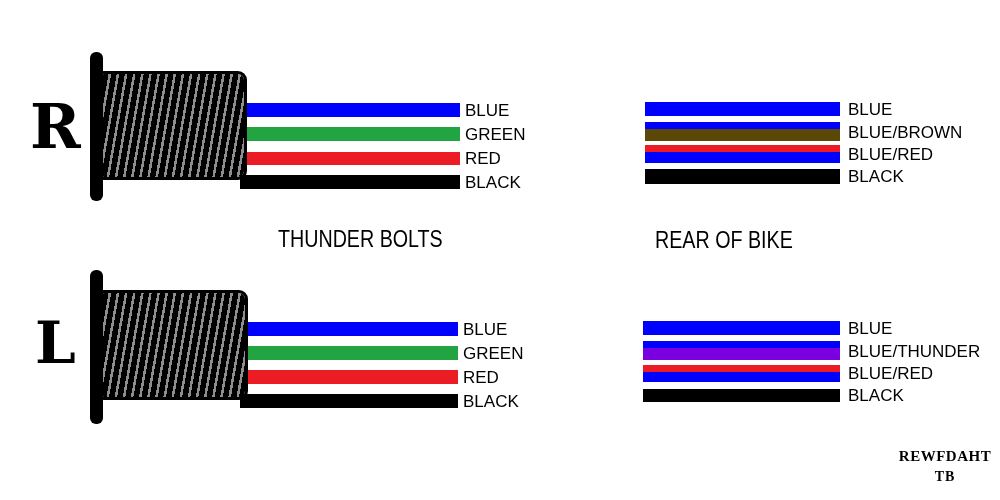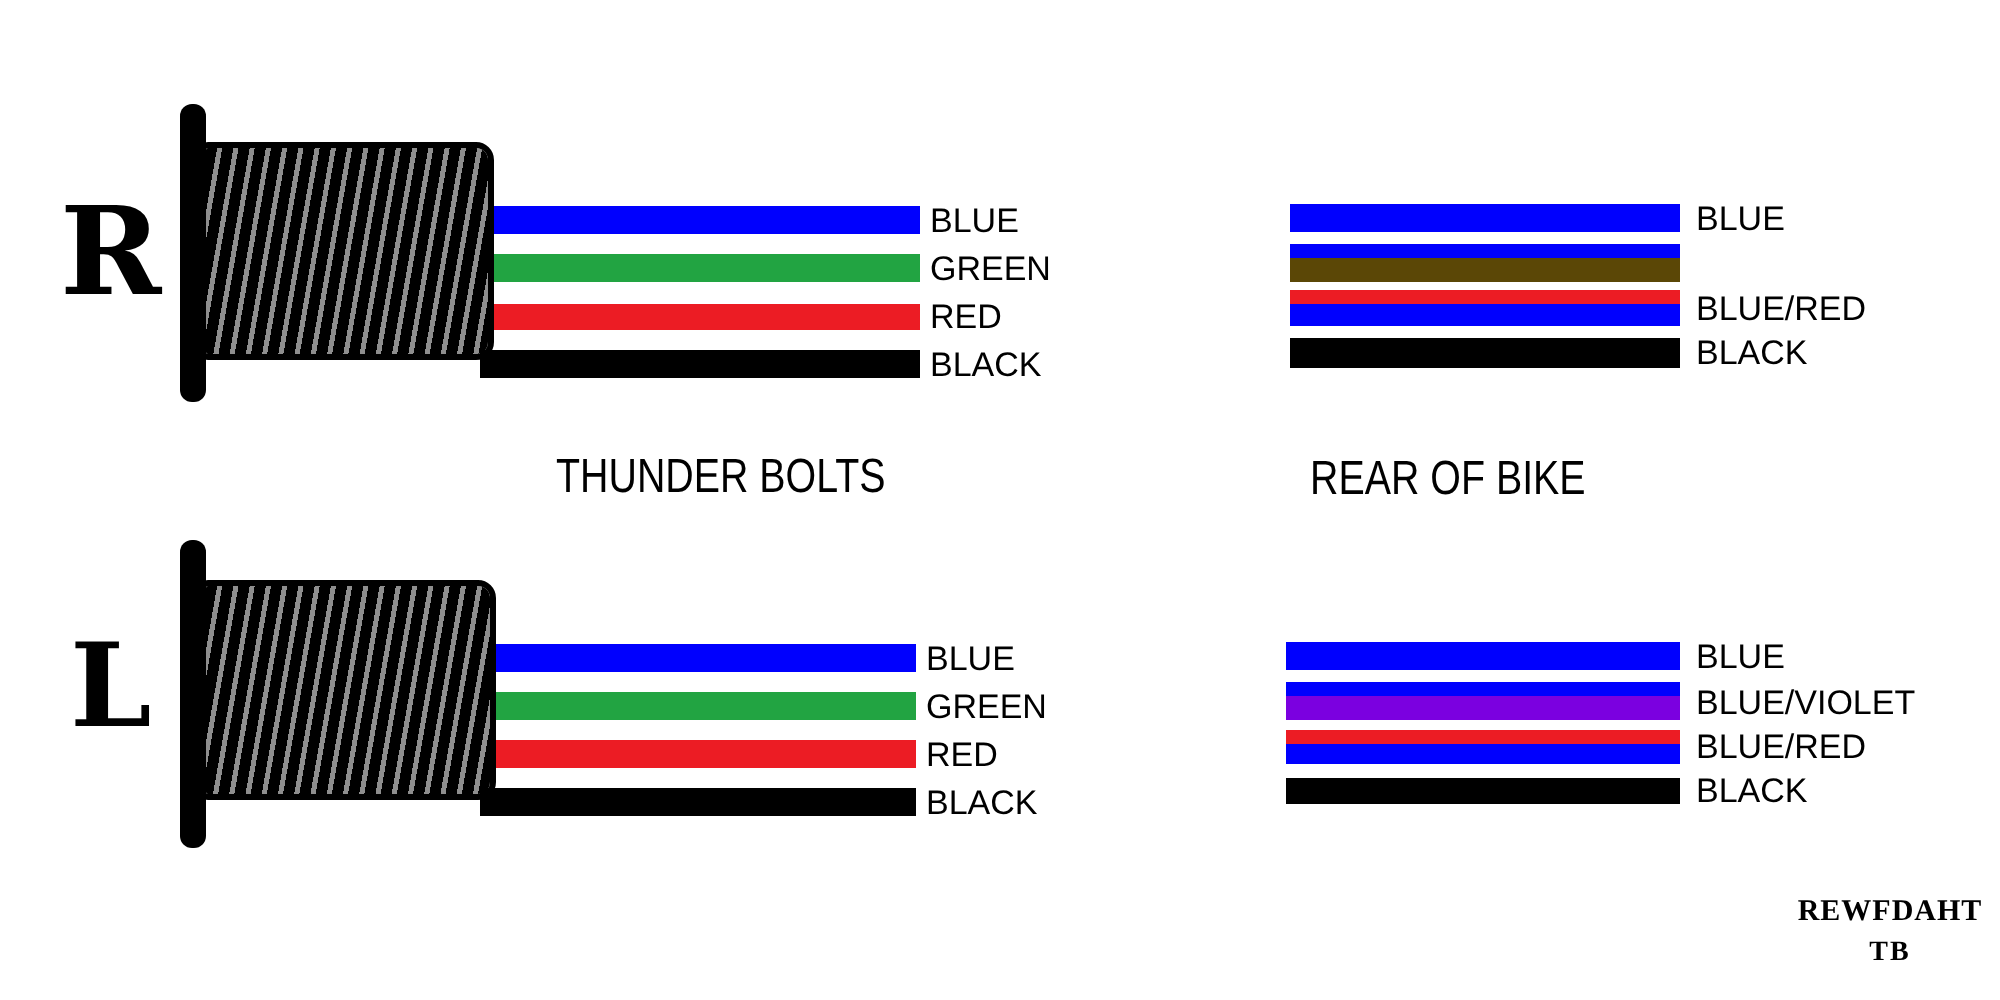--- a/index.html
+++ b/index.html
@@ -150,20 +150,21 @@
         <div class="wire-bar" style="height: 14px;">
           <div style="height: 14px; background: rgb(0, 0, 254);"></div>
         </div>
         <span class="wire-label">BLUE</span>
       </div>
       <div class="wire-row">
         <div class="wire-bar" style="height: 19px;">
           <div style="height: 7px; background: rgb(0, 0, 254);"></div>
           <div style="height: 12px; background: rgb(91, 71, 6);"></div>
         </div>
+        <span class="wire-label">BLUE/BROWN</span>
       </div>
       <div class="wire-row">
         <div class="wire-bar" style="height: 18px;">
           <div style="height: 7px; background: rgb(236, 28, 36);"></div>
           <div style="height: 11px; background: rgb(0, 0, 254);"></div>
         </div>
         <span class="wire-label">BLUE/RED</span>
       </div>
       <div class="wire-row">
         <div class="wire-bar" style="height: 15px;">
@@ -203,21 +204,21 @@
         <div class="wire-bar" style="height: 14px;">
           <div style="height: 14px; background: rgb(0, 0, 254);"></div>
         </div>
         <span class="wire-label">BLUE</span>
       </div>
       <div class="wire-row">
         <div class="wire-bar" style="height: 19px;">
           <div style="height: 7px; background: rgb(0, 0, 254);"></div>
           <div style="height: 12px; background: rgb(123, 0, 224);"></div>
         </div>
-        <span class="wire-label">BLUE/VIOLET</span>
+        <span class="wire-label">BLUE/THUNDER</span>
       </div>
       <div class="wire-row">
         <div class="wire-bar" style="height: 17px;">
           <div style="height: 7px; background: rgb(236, 28, 36);"></div>
           <div style="height: 10px; background: rgb(0, 0, 254);"></div>
         </div>
         <span class="wire-label">BLUE/RED</span>
       </div>
       <div class="wire-row">
         <div class="wire-bar" style="height: 13px;">

